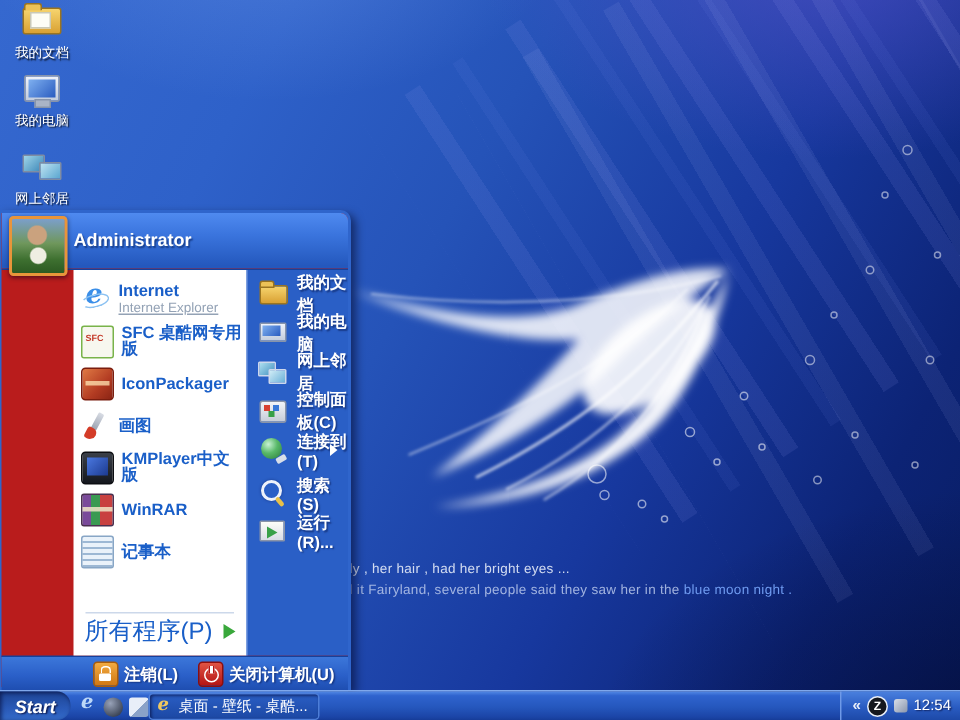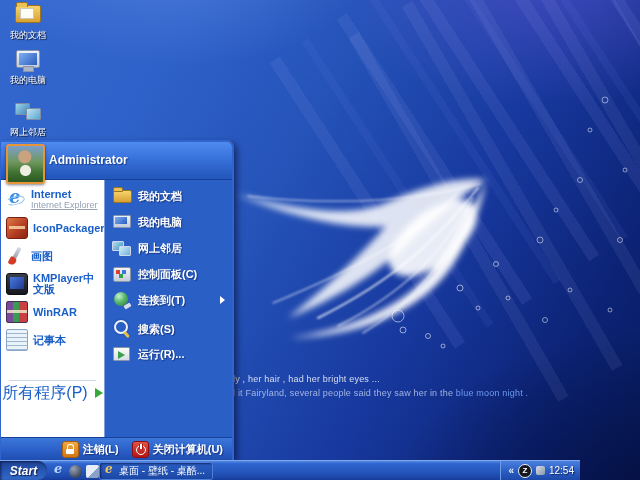--- a/index.html
+++ b/index.html
@@ -50,21 +50,21 @@
     border-bottom:1px solid #16409a;}
   .sm-avatar{position:absolute;left:5px;top:2px;width:35px;height:36px;z-index:6;
     border:2px solid #e8953a;border-radius:3px;box-shadow:0 1px 3px rgba(0,0,30,.5);
     background:
       radial-gradient(circle at 50% 68%, #efeee2 0 5px, transparent 6px),
       radial-gradient(circle at 48% 30%, #caa27e 0 6px, transparent 7px),
       linear-gradient(180deg,#7b9fca 0%,#6f975c 45%,#3e7030 75%,#2c5a22 100%);}
   .sm-user{position:absolute;left:48px;top:0;line-height:36px;color:#fff;font-weight:bold;
     font-size:12px;text-shadow:1px 1px 1px #173d8a;}
   .sm-body{display:flex;height:257px;}
-  .sm-left{width:103px;background:#fff;padding-top:4px;box-sizing:border-box;}
+  .sm-left{width:115px;background:#fff;padding-top:4px;box-sizing:border-box;margin-left:48px;}
   .lmenu-item{display:flex;align-items:center;gap:5px;height:28px;padding-left:5px;}
   .lmenu-item .tt{font-size:11px;font-weight:bold;color:#1a5fc8;line-height:11px;}
   .lmenu-item .st{font-size:9px;color:#93a2b5;line-height:10px;text-decoration:underline;}
   .sm-sep{height:1px;background:#ccd8ea;margin:26px 8px 0 8px;}
   .allprog{display:flex;align-items:center;justify-content:center;gap:7px;height:24px;}
   .allprog .tt{font-size:16px;font-weight:normal;color:#1a5fc8;}
   .arr-green{width:0;height:0;border-left:8px solid #39a83b;border-top:5px solid transparent;border-bottom:5px solid transparent;}
   .sm-right{flex:1;background:#2a5fc6;border-left:1px solid #7d9fe0;padding-top:4px;box-sizing:border-box;}
   .rmenu-item{display:flex;align-items:center;gap:6px;height:24px;padding-left:7px;position:relative;}
   .rmenu-item .rl{font-size:11px;font-weight:bold;color:#fff;text-shadow:1px 1px 1px rgba(10,30,90,.6);}
@@ -115,21 +115,21 @@
   .ic-run::before{content:"";position:absolute;left:1px;top:3px;width:15px;height:12px;background:linear-gradient(#fdfdf8,#d8dce6);border:1px solid #8a94a8;border-radius:1px;}
   .ic-run::after{content:"";position:absolute;left:6px;top:7px;width:0;height:0;border-left:7px solid #38a048;border-top:4px solid transparent;border-bottom:4px solid transparent;}
   .ic-lock{width:15px;height:15px;border-radius:3px;background:linear-gradient(#f2aa40,#cf7714);border:1px solid #a85c0c;}
   .ic-lock::before{content:"";position:absolute;left:4px;top:2px;width:5px;height:4px;border:1.5px solid #fff;border-bottom:none;border-radius:3px 3px 0 0;}
   .ic-lock::after{content:"";position:absolute;left:3px;top:7px;width:8px;height:5px;background:#fff;border-radius:1px;}
   .ic-power{width:15px;height:15px;border-radius:3px;background:linear-gradient(#e05444,#b41414);border:1px solid #8c0e0e;}
   .ic-power::before{content:"";position:absolute;left:3px;top:3px;width:8px;height:8px;border:1.5px solid #fff;border-radius:50%;}
   .ic-power::after{content:"";position:absolute;left:6.5px;top:1.5px;width:2px;height:5px;background:#fff;border-left:1px solid #b41414;border-right:1px solid #b41414;}
 
   
-  .taskbar{position:absolute;left:0;bottom:0;width:580px;height:20px;z-index:6;
+  .taskbar{position:absolute;left:0;bottom:0;width:640px;height:20px;z-index:6;
     background:linear-gradient(180deg,#5288e4 0%,#2f63ce 15%,#2557bd 55%,#1b44a6 90%,#163c98 100%);
     border-top:1px solid #7fa8ec;box-sizing:border-box;}
   .startbtn{position:absolute;left:0;top:0;width:47px;height:19px;
     background:linear-gradient(180deg,#1d4494 0%,#2a5ab8 60%,#336ac8 100%);
     border-radius:0 9px 9px 0;box-shadow:inset 1px 1px 3px rgba(0,0,40,.6);
     display:flex;align-items:center;justify-content:center;}
   .startbtn .st{color:#fff;font-weight:bold;font-style:italic;font-size:12px;text-shadow:1px 1px 1px rgba(0,0,40,.7);}
   .qlaunch{position:absolute;left:52px;top:2px;height:16px;display:flex;align-items:center;gap:4px;}
   .ql{width:13px;height:13px;position:relative;}
   .ql-ie::before{content:"e";position:absolute;left:2px;top:-4px;font:italic bold 13px "DejaVu Serif",serif;color:#bcd8f8;}
@@ -241,20 +241,24 @@
     <div class="sm-body">
       <div class="sm-left">
         <div class="lmenu-item" style="height:30px;">
           <span class="ic ic-ie"></span>
           <span>
               <div class="tt">Internet</div>
                 <div class="st">Internet Explorer</div>
             </span>
         </div>
         <div class="lmenu-item">
+          <span class="ic ic-sfc"></span>
+          <span class="tt">SFC 桌酷网专用版</span>
+        </div>
+        <div class="lmenu-item">
           <span class="ic ic-pkg"></span>
           <span class="tt">IconPackager</span>
         </div>
         <div class="lmenu-item">
           <span class="ic ic-paint"></span>
           <span class="tt">画图</span>
         </div>
         <div class="lmenu-item">
           <span class="ic ic-km"></span>
           <span class="tt">KMPlayer中文版</span>

